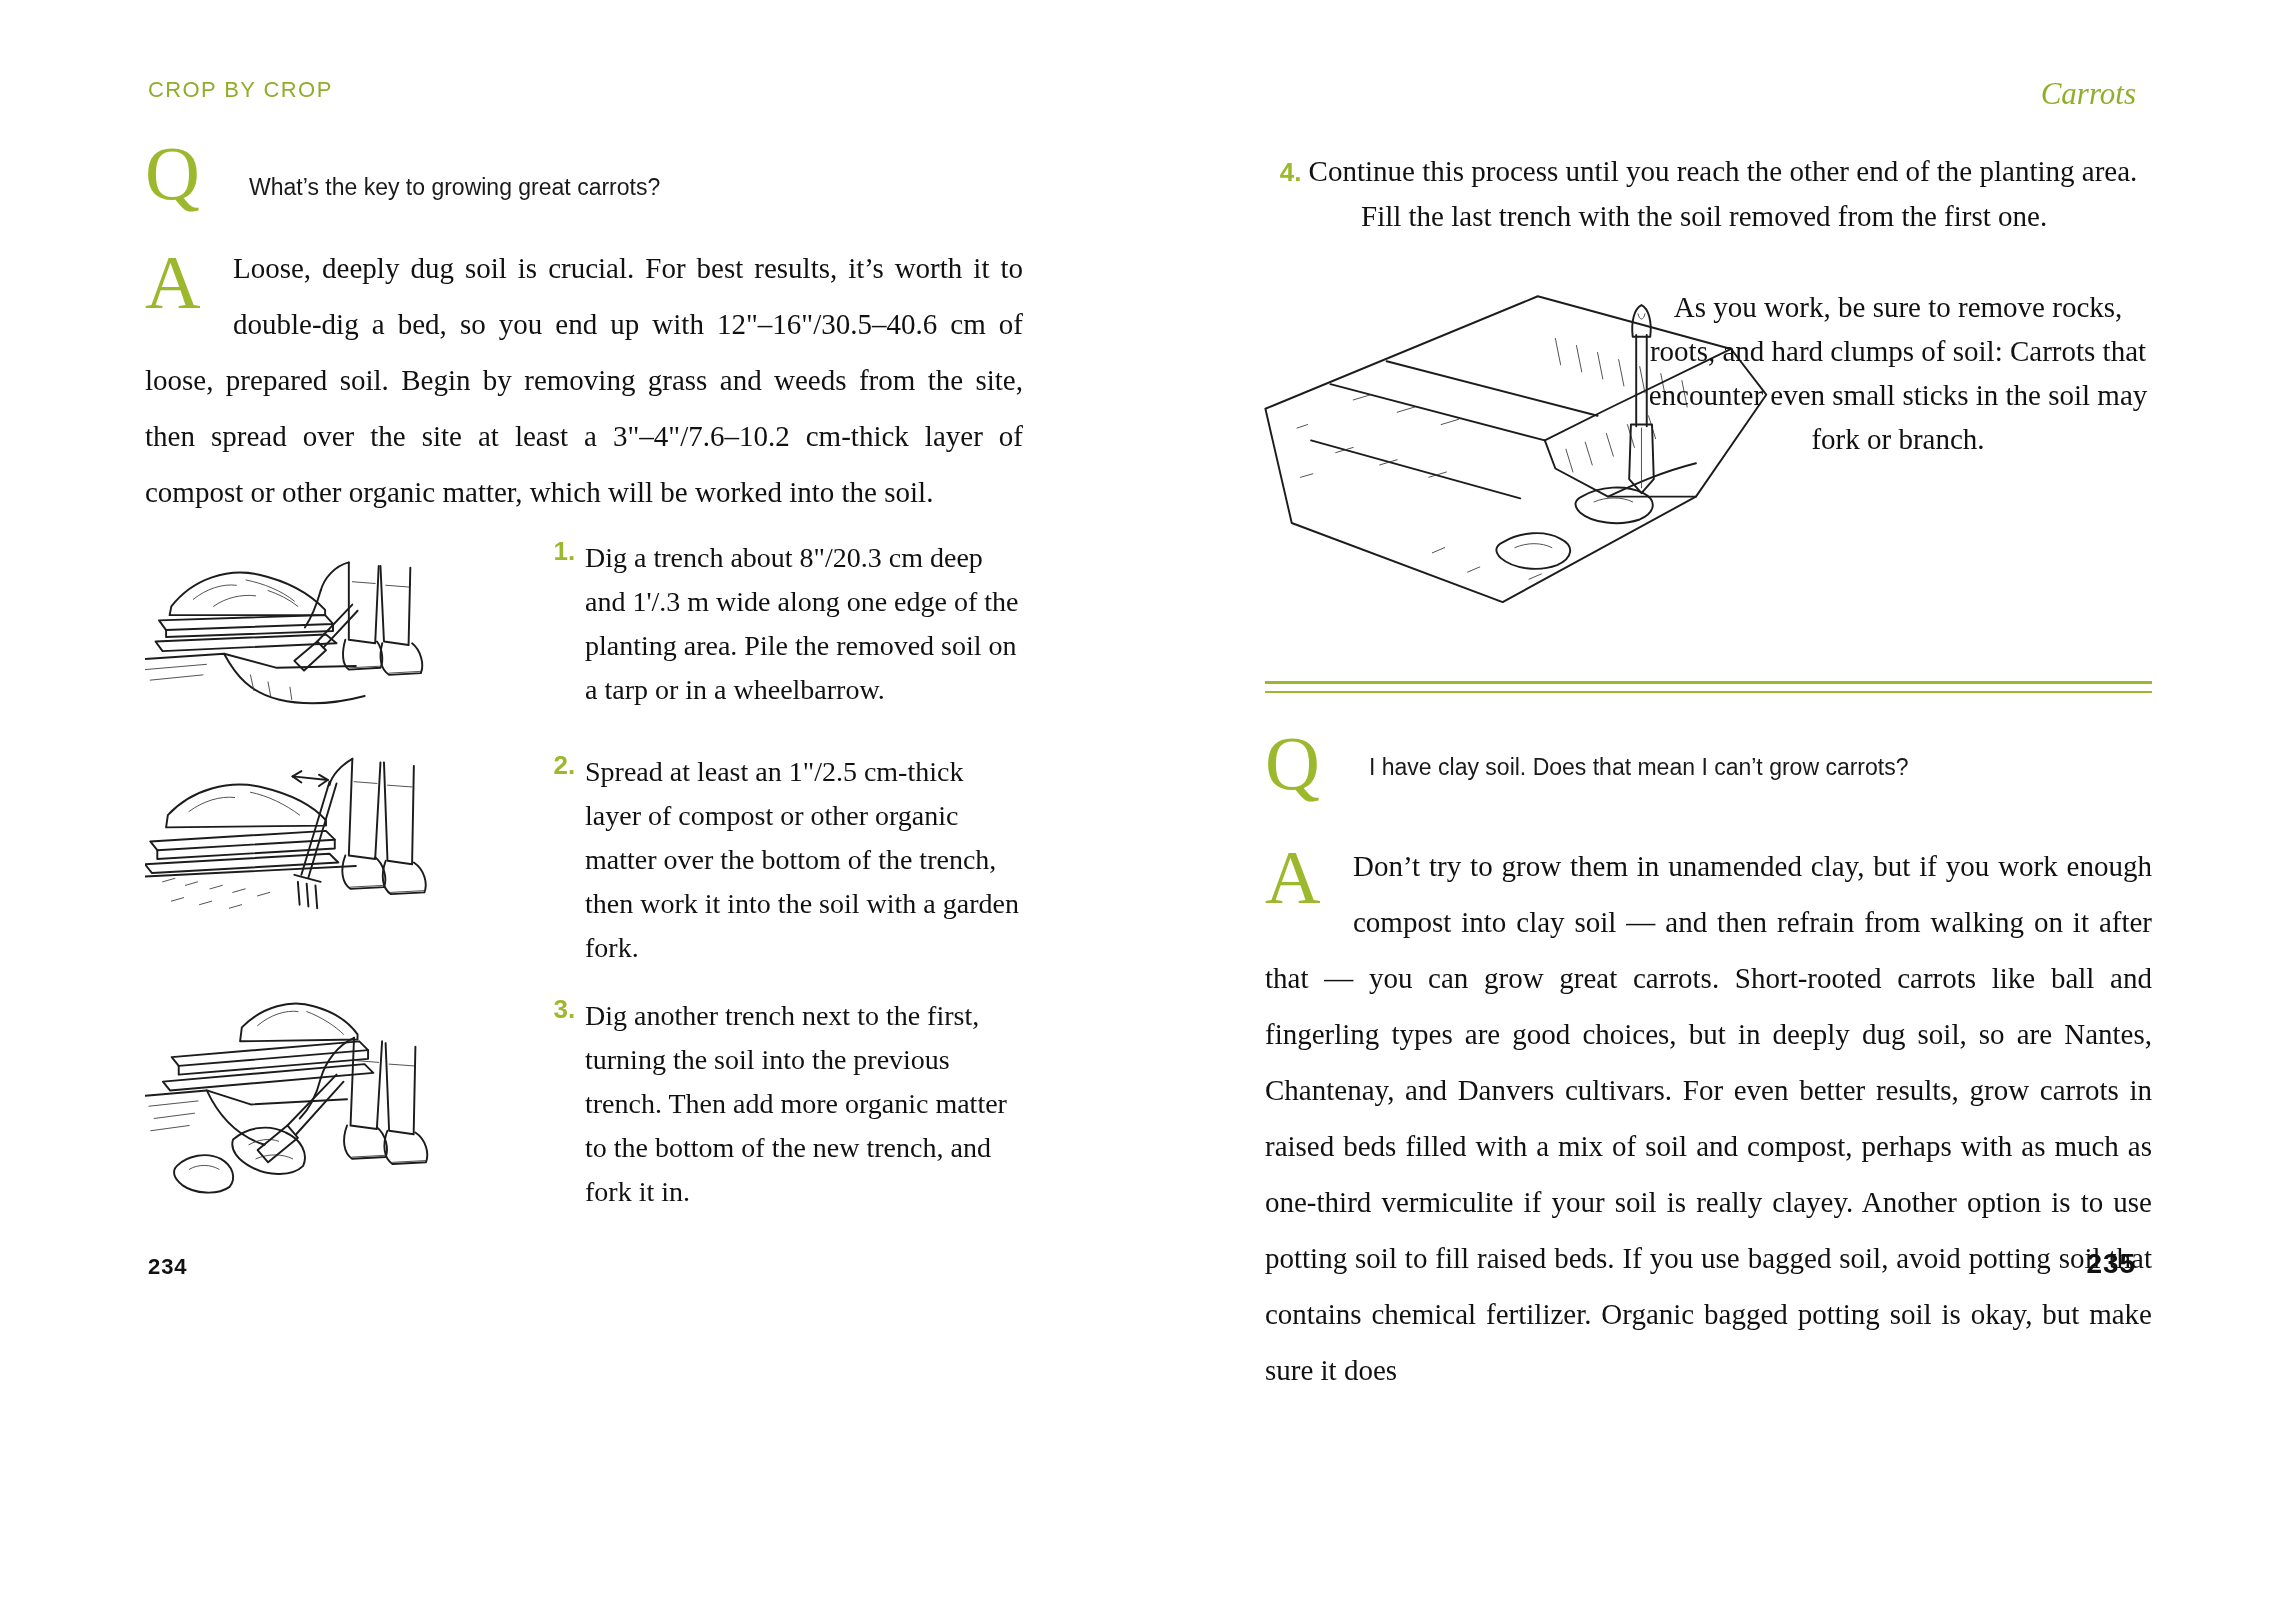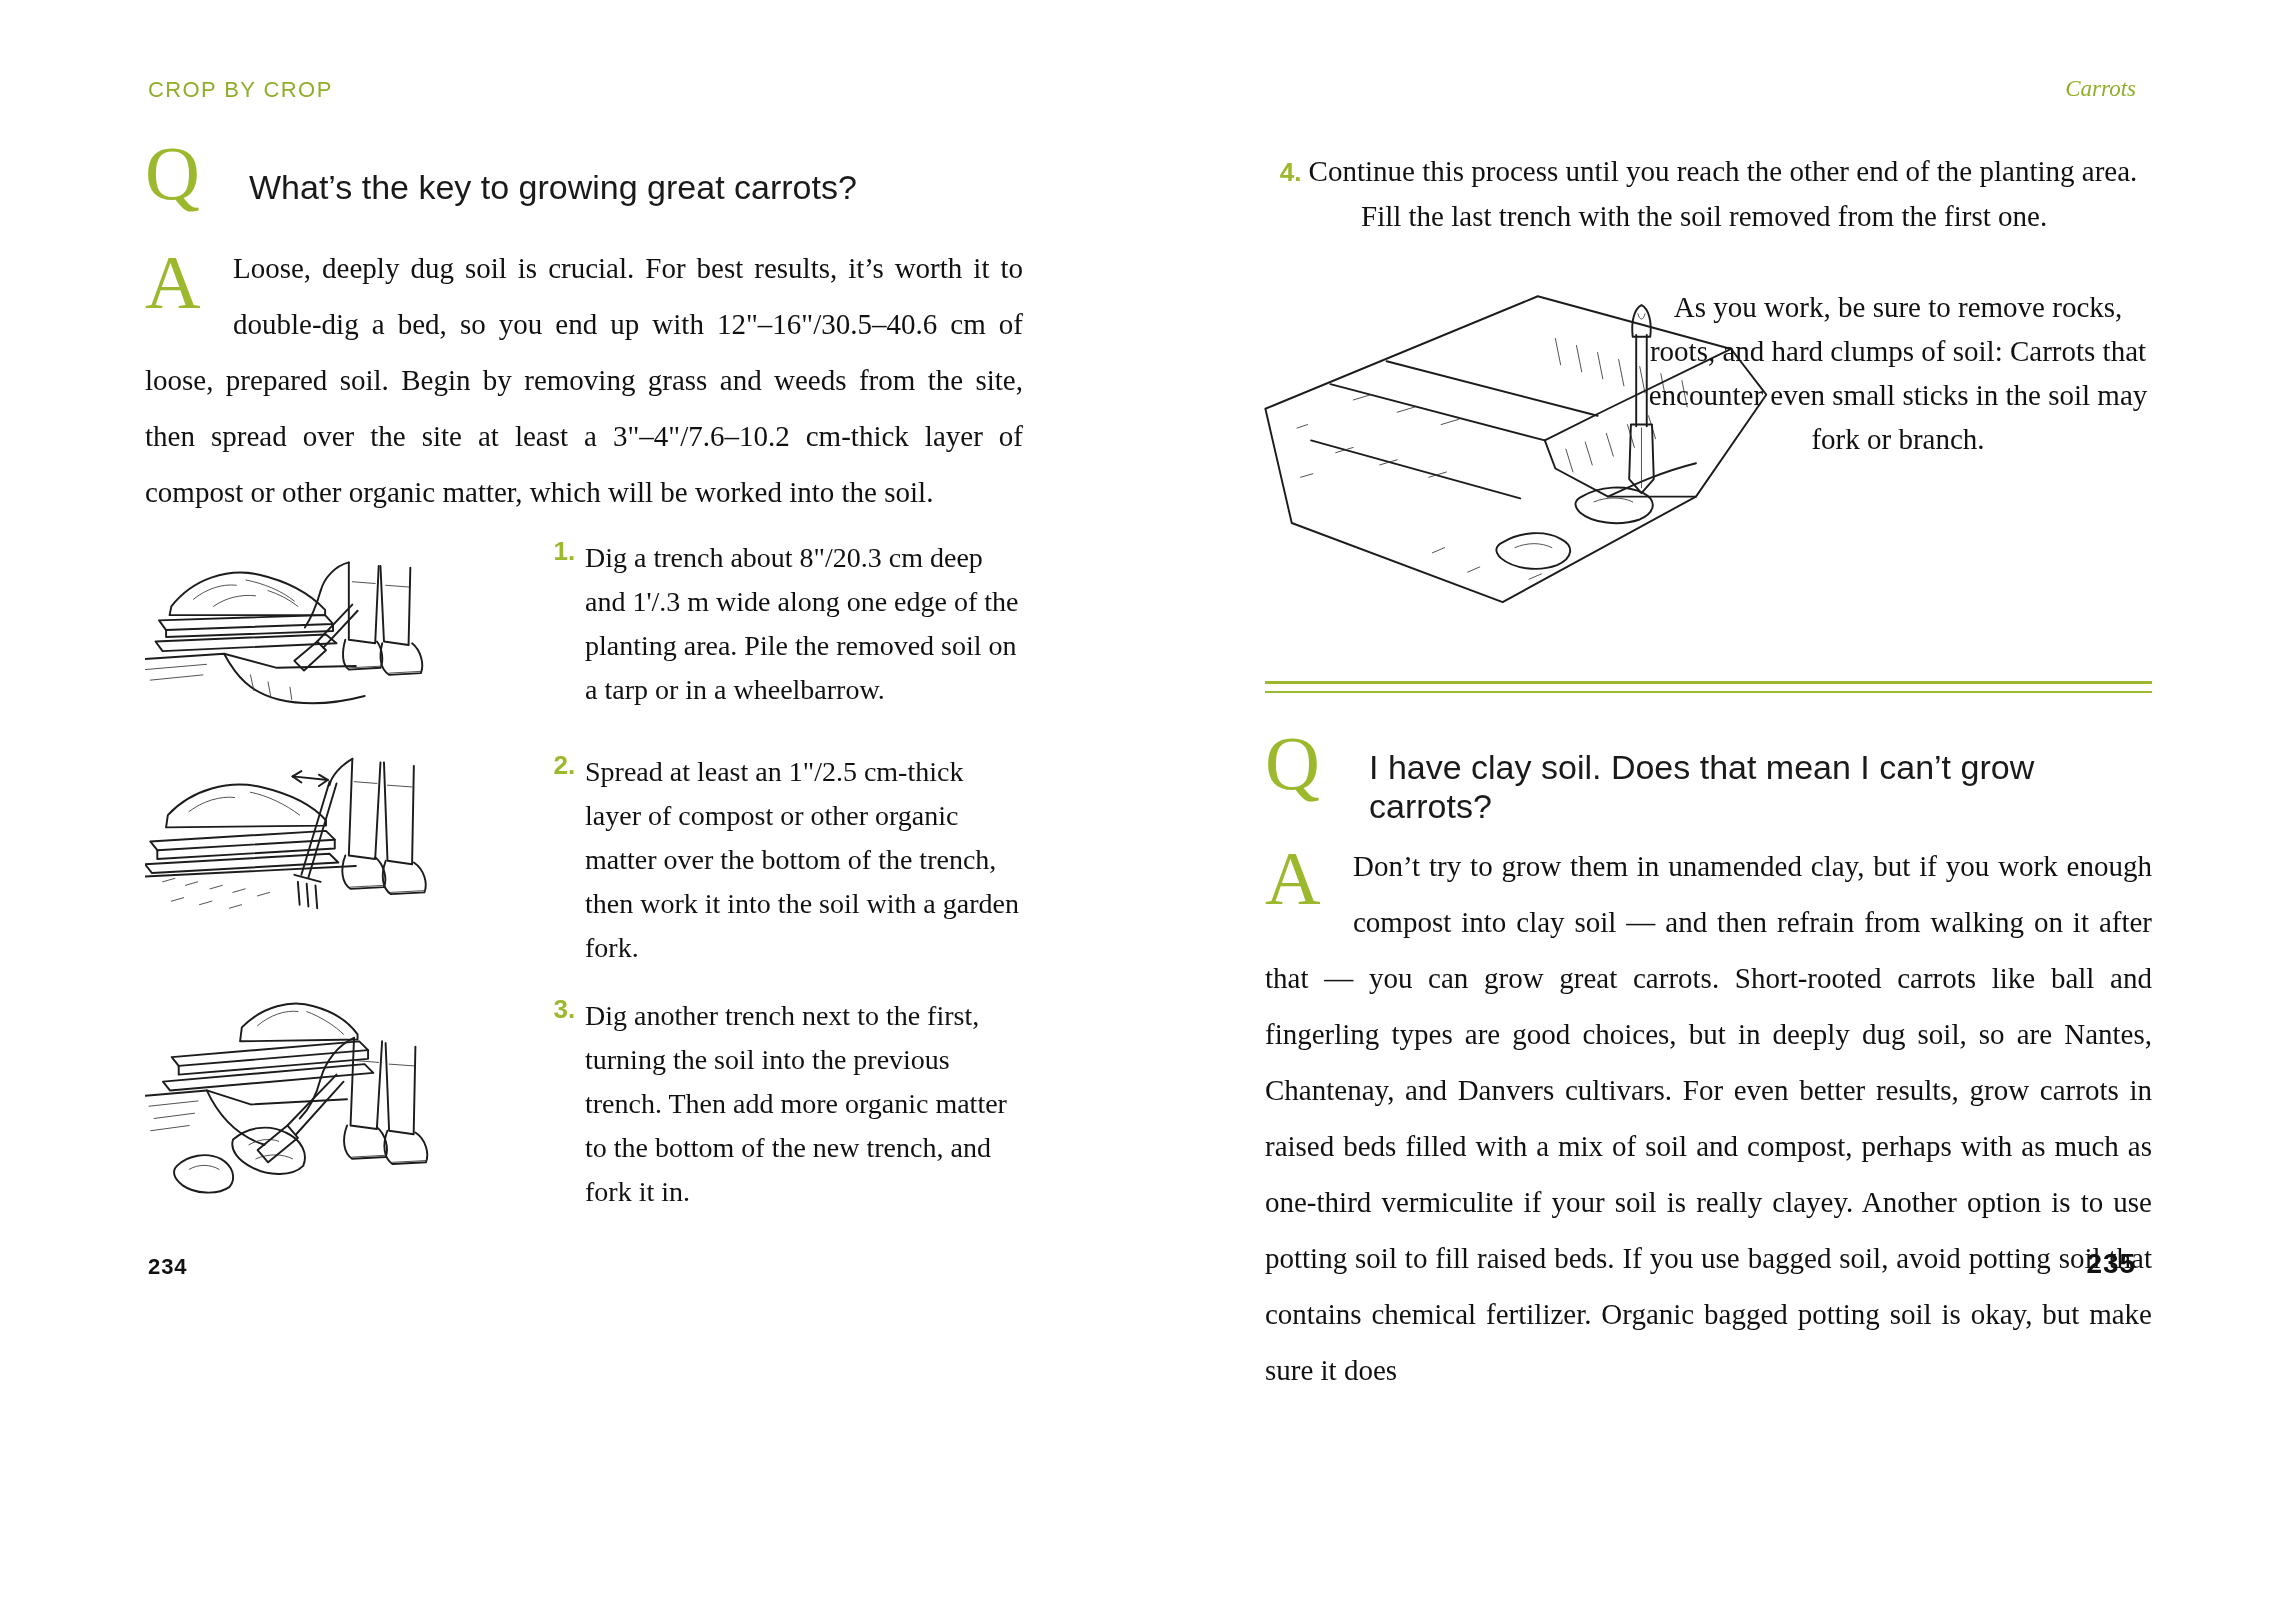--- a/index.html
+++ b/index.html
@@ -32,21 +32,21 @@
     letter-spacing: 1.4px;
     color: #8fae2a;
     font-weight: 400;
   }
   .running-head-right {
     position: absolute;
     right: 148px;
     top: 76px;
     font-family: "Liberation Serif", serif;
     font-style: italic;
-    font-size: 23px;
+    font-size: 31px;
     color: #8fae2a;
   }
 
   
   .folio-left {
     position: absolute;
     left: 148px;
     bottom: 70px;
     font-family: "Liberation Sans", sans-serif;
     font-weight: bold;
@@ -94,21 +94,21 @@
     line-height: 76px;
     color: #9cb82c;
     font-weight: 400;
   }
   .qa-letter.a {
     font-size: 77px;
     top: -10.5px;
   }
   .q-text {
     font-family: "Liberation Sans", sans-serif;
-    font-size: 34px;
+    font-size: 23px;
     line-height: 39px;
     padding-left: 104px;
     padding-top: 19.3px;
     color: #1a1a1a;
   }
   .a-block {
     position: relative;
     margin-bottom: 8.8px;
   }
   .a-text {

